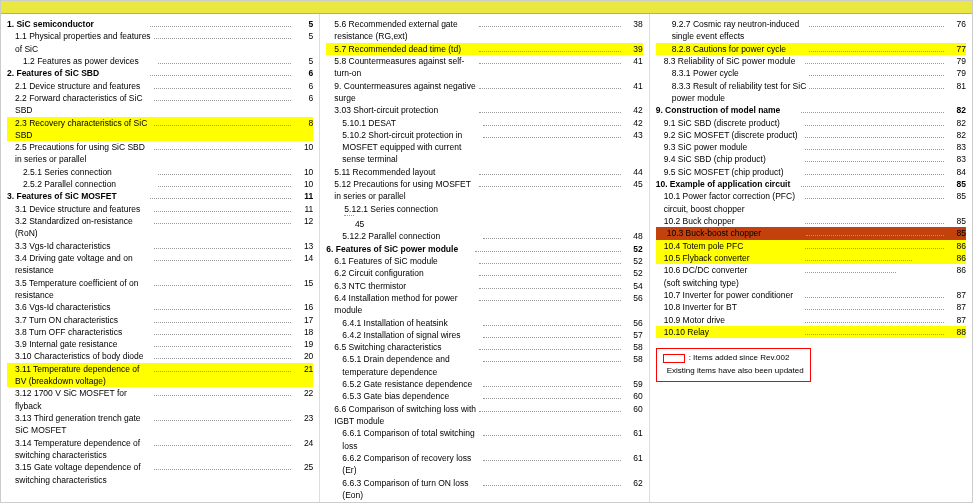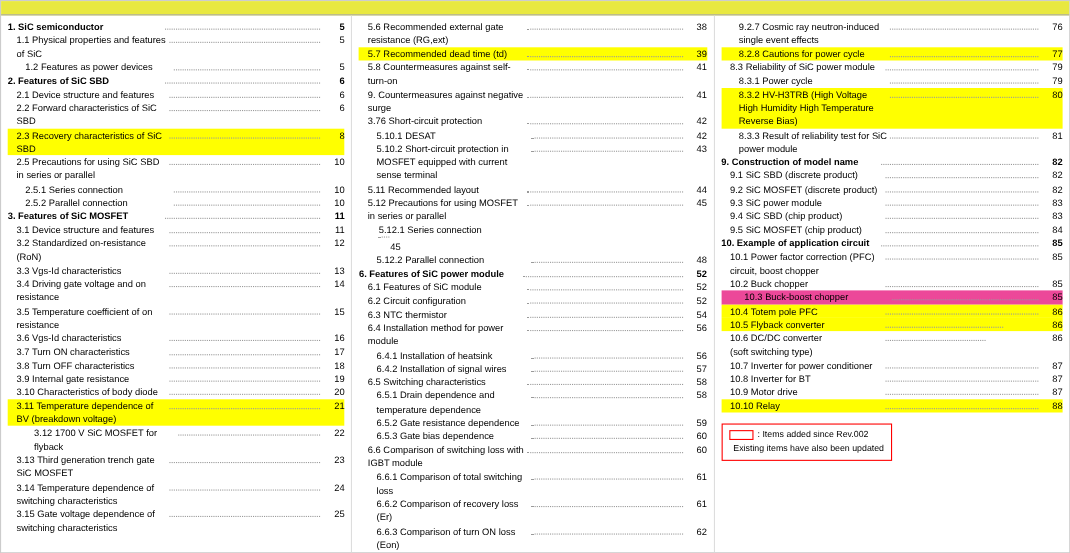--- a/index.html
+++ b/index.html
@@ -188,21 +188,21 @@
         <div class="toc-line" style="padding-left: 8px;">
           <span class="toc-text">3.10 Characteristics of body diode</span>
           <span class="dots"></span>
           <span class="toc-page">20</span>
         </div>
         <div class="toc-line" style="padding-left: 8px; background-color: rgb(255, 255, 0);">
           <span class="toc-text">3.11 Temperature dependence of BV (breakdown voltage)</span>
           <span class="dots"></span>
           <span class="toc-page">21</span>
         </div>
-        <div class="toc-line" style="padding-left: 8px; margin-left: 16px;">
+        <div class="toc-line" style="padding-left: 8px;">
           <span class="toc-text">3.12 1700 V SiC MOSFET for flyback</span>
           <span class="dots"></span>
           <span class="toc-page">22</span>
         </div>
         <div class="toc-line" style="padding-left: 8px;">
           <span class="toc-text">3.13 Third generation trench gate SiC MOSFET</span>
           <span class="dots"></span>
           <span class="toc-page">23</span>
         </div>
         <div class="toc-line" style="padding-left: 8px;">
@@ -231,21 +231,21 @@
           <span class="toc-text">5.8 Countermeasures against self-turn-on</span>
           <span class="dots"></span>
           <span class="toc-page">41</span>
         </div>
         <div class="toc-line" style="padding-left: 8px;">
           <span class="toc-text">9. Countermeasures against negative surge</span>
           <span class="dots"></span>
           <span class="toc-page">41</span>
         </div>
         <div class="toc-line" style="padding-left: 8px;">
-          <span class="toc-text">3.76 Short-circuit protection</span>
+          <span class="toc-text">3.03 Short-circuit protection</span>
           <span class="dots"></span>
           <span class="toc-page">42</span>
         </div>
         <div class="toc-line" style="padding-left: 16px;">
           <span class="toc-text">5.10.1 DESAT</span>
           <span class="dots"></span>
           <span class="toc-page">42</span>
         </div>
         <div class="toc-line" style="padding-left: 16px;">
           <span class="toc-text">5.10.2 Short-circuit protection in MOSFET equipped with current sense terminal</span>
@@ -362,24 +362,20 @@
           <span class="dots"></span>
           <span class="toc-page">77</span>
         </div><div class="toc-line" style="padding-left: 8px;">
           <span class="toc-text">8.3 Reliability of SiC power module</span>
           <span class="dots"></span>
           <span class="toc-page">79</span>
         </div><div class="toc-line" style="padding-left: 16px;">
           <span class="toc-text">8.3.1 Power cycle</span>
           <span class="dots"></span>
           <span class="toc-page">79</span>
-        </div><div class="toc-line" style="padding-left: 16px; background-color: rgb(255, 255, 0);">
-          <span class="toc-text">8.3.2 HV-H3TRB (High Voltage High Humidity High Temperature Reverse Bias)</span>
-          <span class="dots"></span>
-          <span class="toc-page">80</span>
         </div><div class="toc-line" style="padding-left: 16px;">
           <span class="toc-text">8.3.3 Result of reliability test for SiC power module</span>
           <span class="dots"></span>
           <span class="toc-page">81</span>
         </div><div class="toc-line" style="padding-left: 0px; font-weight: bold;">
           <span class="toc-text">9. Construction of model name</span>
           <span class="dots"></span>
           <span class="toc-page">82</span>
         </div><div class="toc-line" style="padding-left: 8px;">
           <span class="toc-text">9.1 SiC SBD (discrete product)</span>
@@ -406,21 +402,21 @@
           <span class="dots"></span>
           <span class="toc-page">85</span>
         </div><div class="toc-line" style="padding-left: 8px;">
           <span class="toc-text">10.1 Power factor correction (PFC) circuit, boost chopper</span>
           <span class="dots"></span>
           <span class="toc-page">85</span>
         </div><div class="toc-line" style="padding-left: 8px;">
           <span class="toc-text">10.2 Buck chopper</span>
           <span class="dots"></span>
           <span class="toc-page">85</span>
-        </div><div class="toc-line" style="padding-left: 21px; background-color: #ec4899;">
+        </div><div class="toc-line" style="padding-left: 11px; background-color: #c2410c;">
           <span class="toc-text">10.3 Buck-boost chopper</span>
           <span class="dots"></span>
           <span class="toc-page">85</span>
         </div><div class="toc-line" style="padding-left: 8px; background-color: rgb(255, 255, 0);">
           <span class="toc-text">10.4 Totem pole PFC</span>
           <span class="dots"></span>
           <span class="toc-page">86</span>
         </div><div class="toc-line" style="padding-left: 8px; background-color: rgb(255, 255, 0); gap: 32px;">
           <span class="toc-text">10.5 Flyback converter</span>
           <span class="dots"></span>

